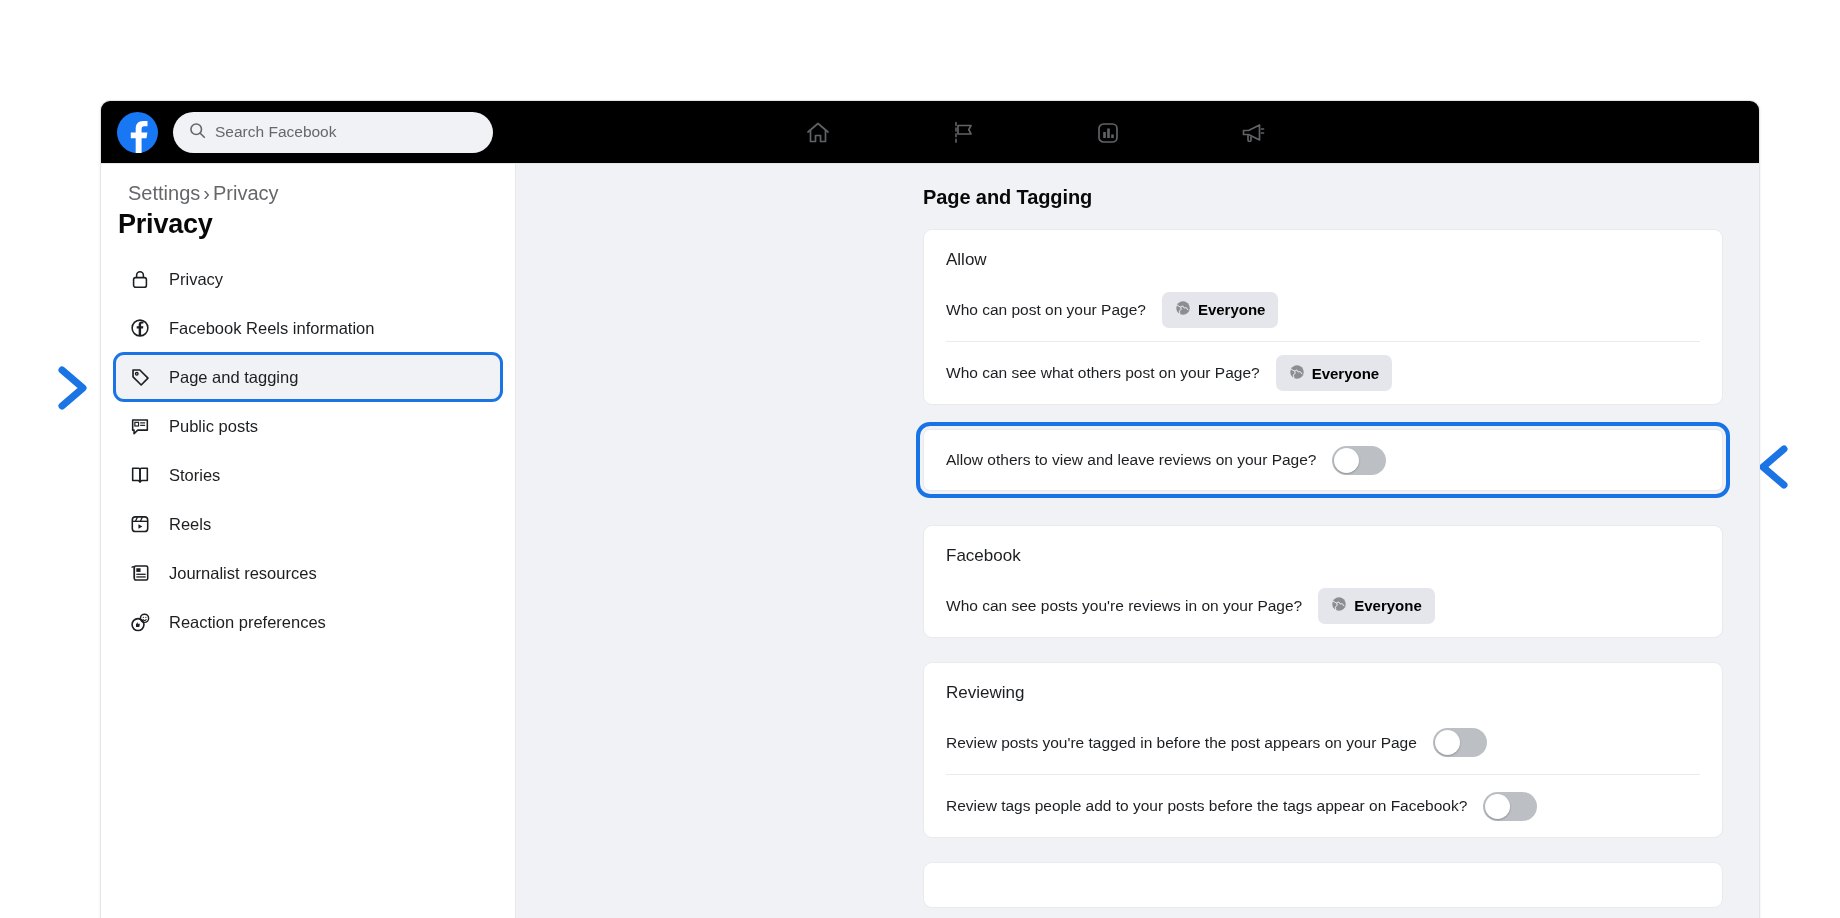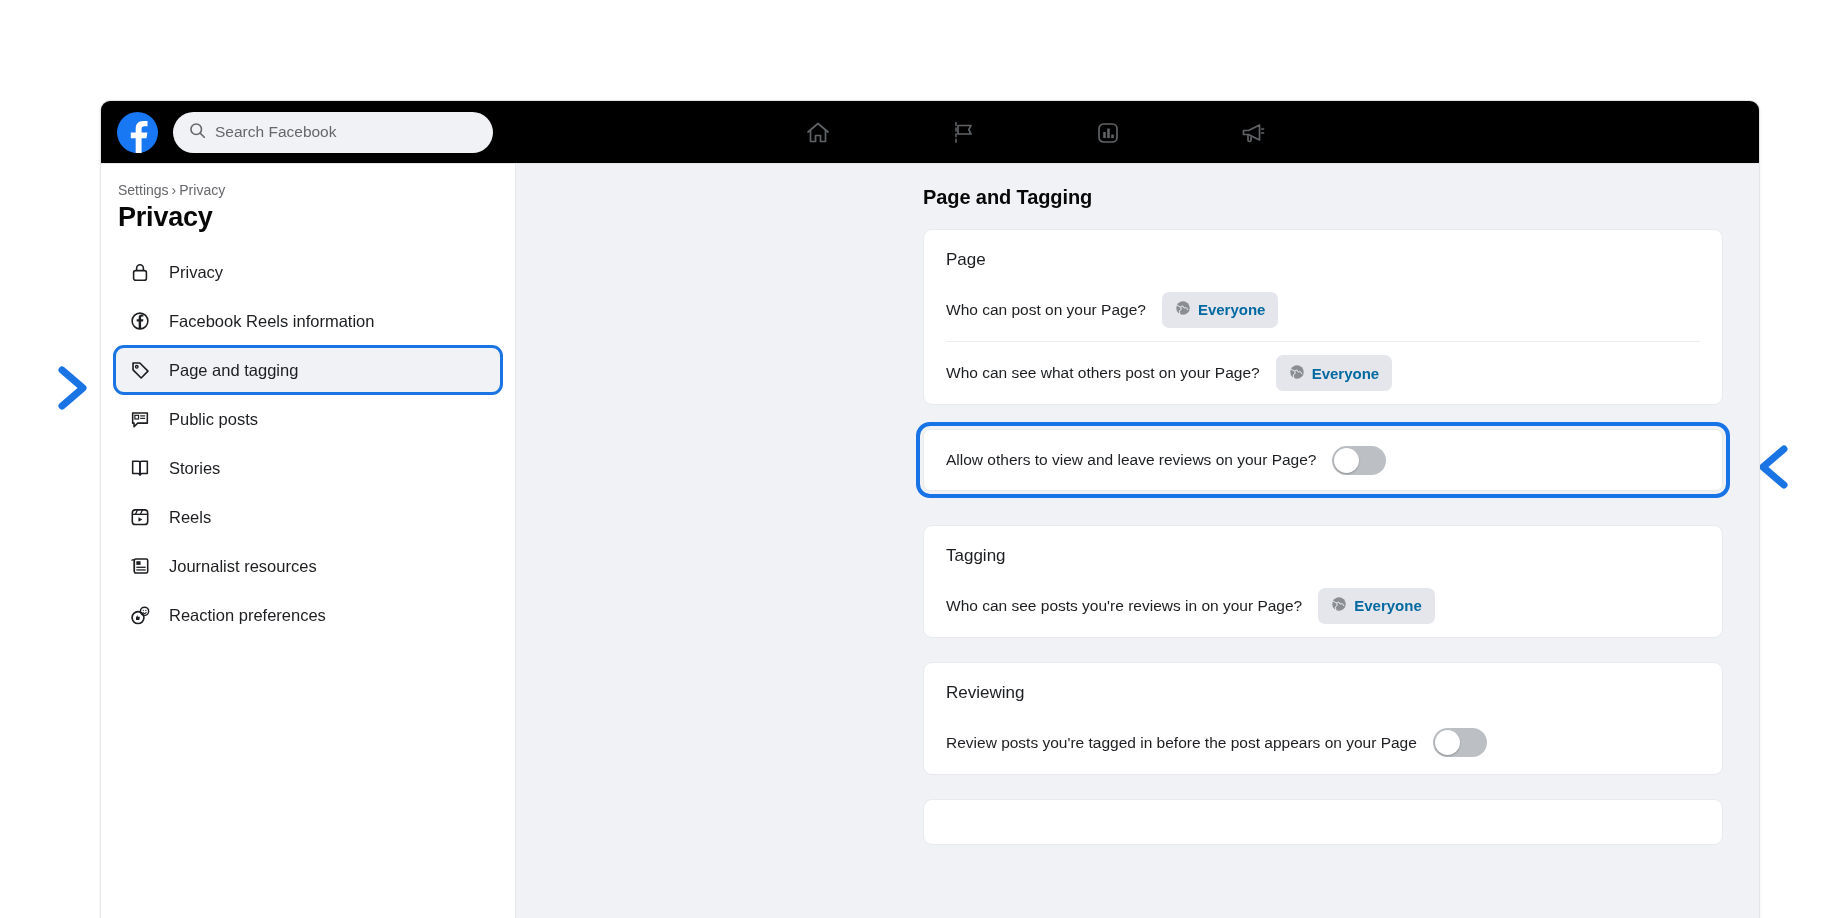--- a/index.html
+++ b/index.html
@@ -61,21 +61,21 @@
   
   .body-split { display: flex; height: 797px; }
 
   
   .sidebar {
     width: 415px; flex: none;
     background: #ffffff;
     border-right: 1px solid #e5e7ea;
     padding: 18px 14px 0 14px;
   }
-  .breadcrumb { font-size: 14px; color: #65676b; margin-left: 3px; }
+  .breadcrumb { font-size: 20px; color: #65676b; margin-left: 13px; }
   .breadcrumb .sep { margin: 0 3px; }
   .page-title {
     font-size: 27px; font-weight: bold; color: #080809;
     margin: 4px 0 16px 3px; letter-spacing: -.2px;
   }
   .nav-list { display: flex; flex-direction: column; gap: 3px; }
   .nav-item {
     display: flex; align-items: center;
     height: 46px;
     padding: 0 12px;
@@ -121,21 +121,21 @@
     min-height: 63px;
     border-top: 1px solid #e9ebee;
   }
   .row.first { border-top: none; }
   .row .q { font-size: 15.5px; color: #1c1e21; padding-right: 16px; }
   .pill {
     display: inline-flex; align-items: center; gap: 7px;
     background: #e4e6eb;
     border-radius: 7px;
     height: 36px; padding: 0 13px;
-    font-size: 15px; font-weight: bold; color: #0369a1;
+    font-size: 15px; font-weight: bold; color: #000000;
     cursor: pointer; flex: none;
   }
   .toggle {
     width: 54px; height: 29px; border-radius: 15px;
     background: #bcc0c4; position: relative; flex: none; cursor: pointer;
   }
   .toggle .knob {
     position: absolute; left: 2px; top: 2px;
     width: 25px; height: 25px; border-radius: 50%;
     background: #ffffff;
@@ -350,21 +350,21 @@
 
         </div>
       </div>
 
       <div class="main">
         <div class="main-inner">
 
           <div class="section-title">Page and Tagging</div>
 
           <div class="card">
-            <div class="card-head">Page</div>
+            <div class="card-head">Allow</div>
 
             <div class="row first">
               <span class="q">Who can post on your Page?</span>
               <span class="pill">
                 <span>
                   <svg width="16" height="16" viewBox="0 0 18 18">
                     <circle cx="9" cy="9" r="7.6" fill="#8a8d91"></circle>
                     <path d="M3 6.3c1.6.4 2.2 1.6 3.3 1.5 1-.1 1.2-1.3 2.4-1 1.1.3.6 1.9 1.7 2.2 1 .3 1.6-.8 2.5-.2.8.5.4 2 1.6 2.2M5.4 15.2c.3-1.3-.8-1.9-.4-3 .3-.9 1.5-.6 1.9-1.5.4-.9-.9-1.6-.3-2.4" fill="none" stroke="#ffffff" stroke-width="1.05" stroke-linecap="round"></path>
                   </svg>
                 </span>
@@ -389,21 +389,21 @@
           <div class="card tight highlight-wrap">
             <div class="row first">
               <span class="q">Allow others to view and leave reviews on your Page?</span>
               <span class="toggle">
                 <span class="knob"></span>
               </span>
             </div>
           </div>
 
           <div class="card">
-            <div class="card-head">Tagging</div>
+            <div class="card-head">Facebook</div>
             <div class="row first">
               <span class="q">Who can see posts you're reviews in on your Page?</span>
               <span class="pill">
                 <span>
                   <svg width="16" height="16" viewBox="0 0 18 18">
                     <circle cx="9" cy="9" r="7.6" fill="#8a8d91"></circle>
                     <path d="M3 6.3c1.6.4 2.2 1.6 3.3 1.5 1-.1 1.2-1.3 2.4-1 1.1.3.6 1.9 1.7 2.2 1 .3 1.6-.8 2.5-.2.8.5.4 2 1.6 2.2M5.4 15.2c.3-1.3-.8-1.9-.4-3 .3-.9 1.5-.6 1.9-1.5.4-.9-.9-1.6-.3-2.4" fill="none" stroke="#ffffff" stroke-width="1.05" stroke-linecap="round"></path>
                   </svg>
                 </span>
                 <span>Everyone</span>
@@ -412,20 +412,26 @@
           </div>
 
           <div class="card">
             <div class="card-head">Reviewing</div>
             <div class="row first">
               <span class="q">Review posts you're tagged in before the post appears on your Page</span>
               <span class="toggle">
                 <span class="knob"></span>
               </span>
             </div>
+            <div class="row">
+              <span class="q">Review tags people add to your posts before the tags appear on Facebook?</span>
+              <span class="toggle">
+                <span class="knob"></span>
+              </span>
+            </div>
           </div>
 
           <div class="card clipped">
             <div class="row first"></div>
           </div>
 
         </div>
       </div>
 
     </div>

